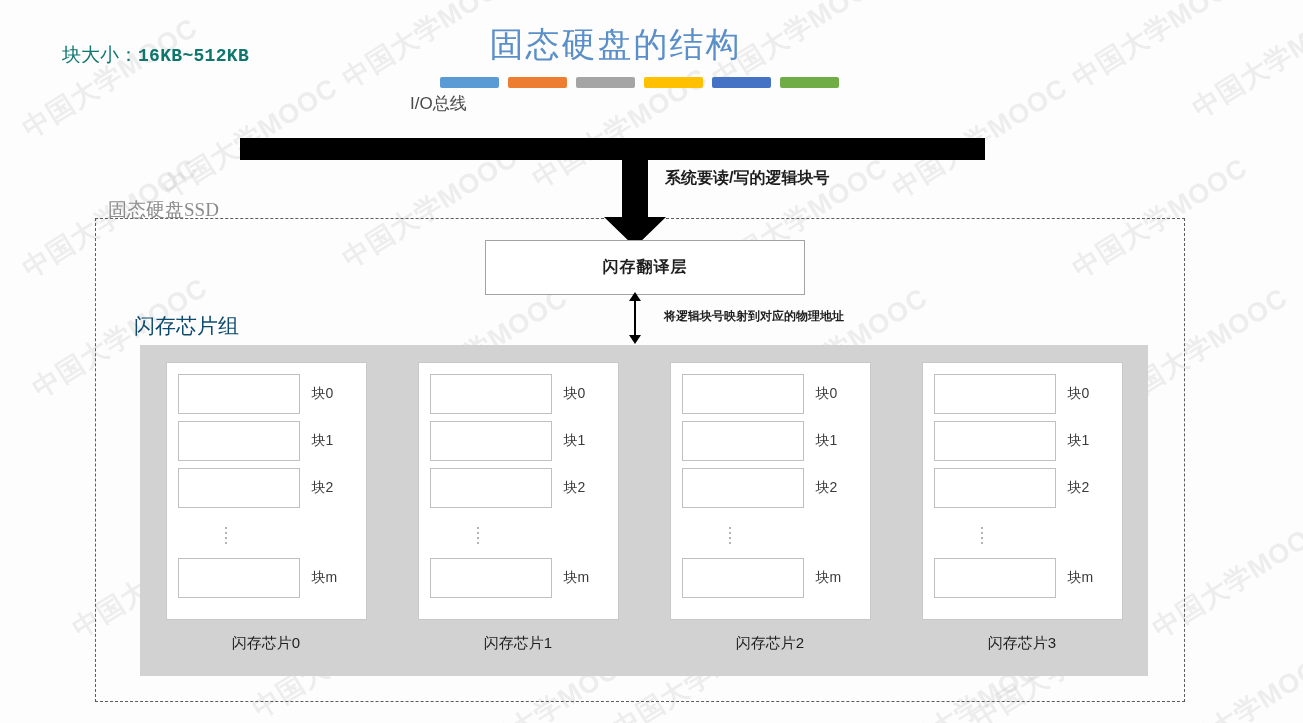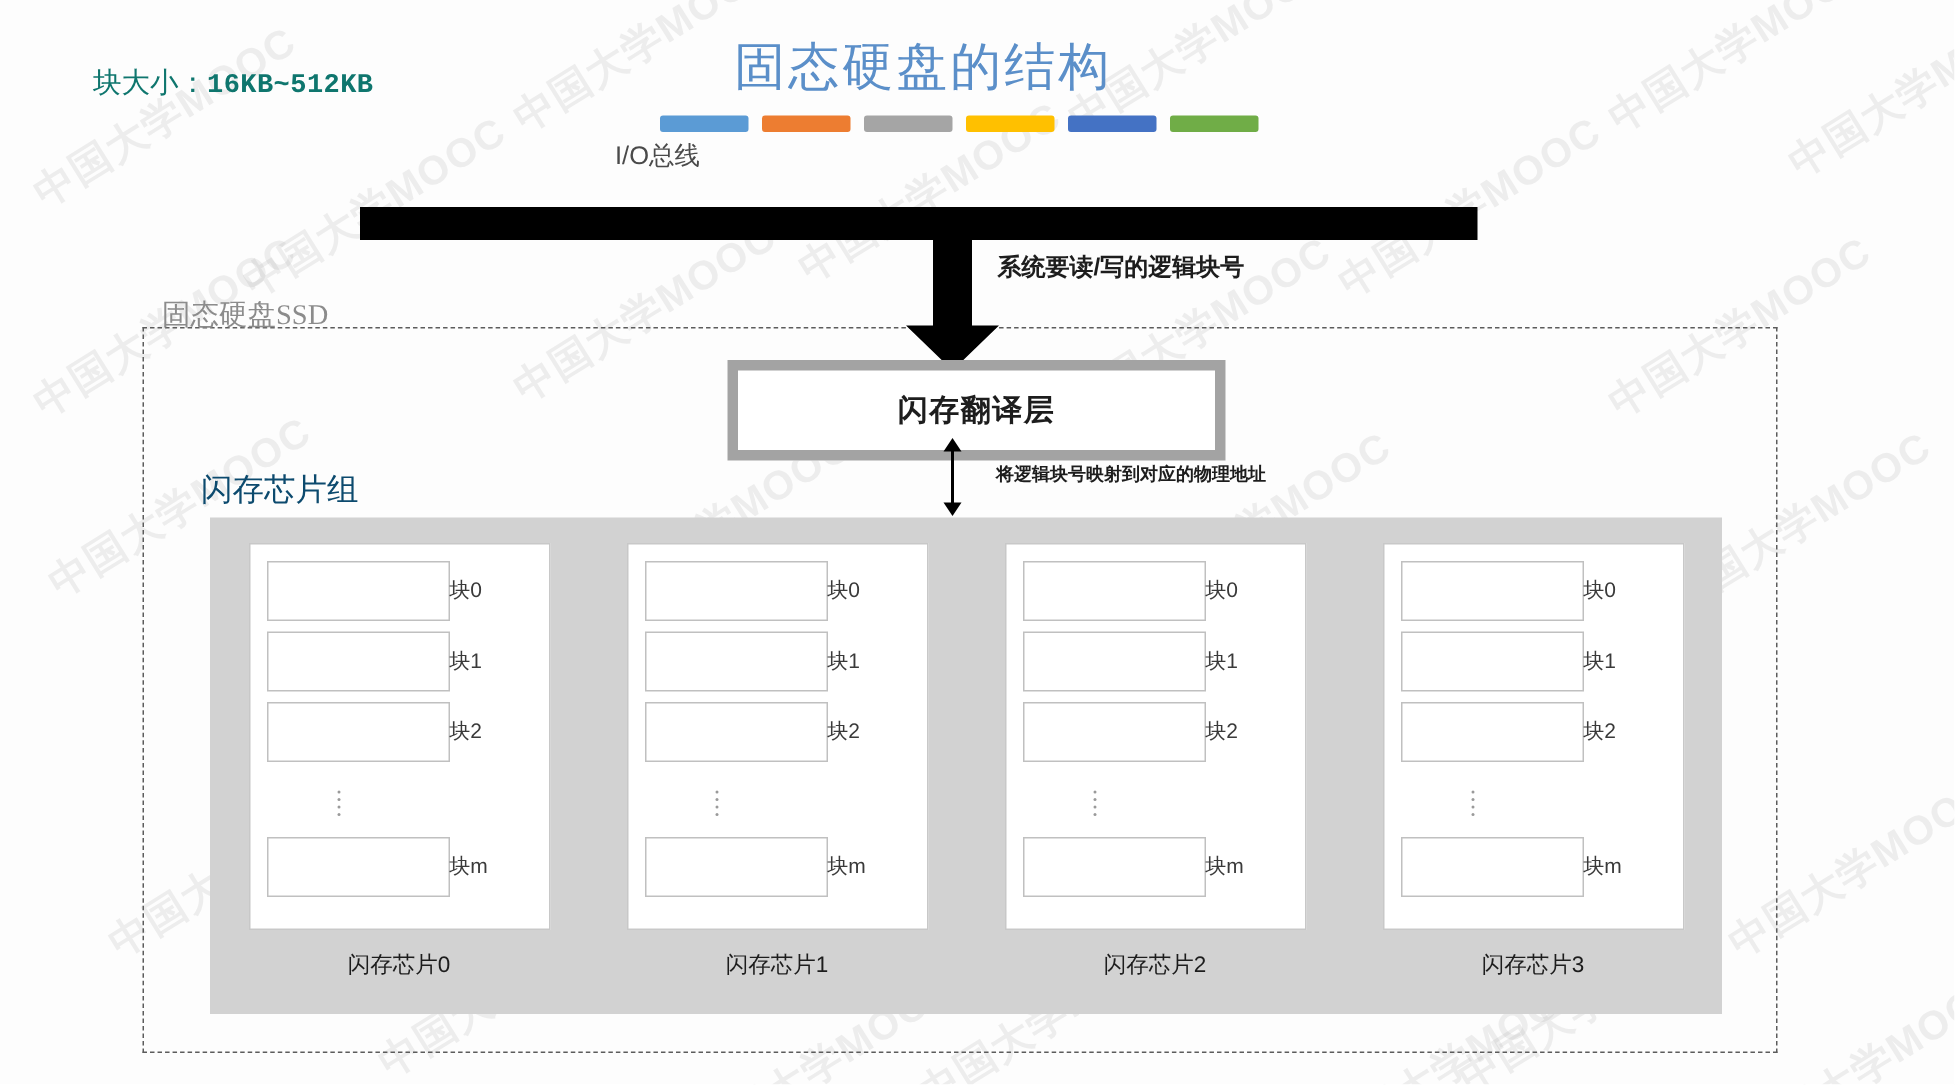--- a/index.html
+++ b/index.html
@@ -126,26 +126,26 @@
     box-sizing: border-box;
     background: transparent;
     z-index: 6;
   }
 
   
   #ftl-box {
     position: absolute;
     left: 485px; top: 240px;
     width: 318px; height: 53px;
-    border: 7px solid #a3a3a3;
+    border: 1px solid #a3a3a3;
     background: #ffffff;
     display: flex;
     align-items: center;
     justify-content: center;
-    font-size: 20px;
+    font-size: 16px;
     font-weight: bold;
     color: #1d1d1d;
     letter-spacing: 1px;
     z-index: 9;
   }
 
   
   #double-arrow {
     position: absolute;
     left: 624px; top: 292px;
@@ -211,20 +211,21 @@
   .blk-box {
     width: 122px;
     height: 40px;
     border: 1px solid #c0c0c0;
     background: #ffffff;
     box-sizing: border-box;
   }
   .blk-label {
     font-size: 14px;
     color: #3a3a3a;
+    margin-left: 12px;
     white-space: nowrap;
   }
   .dots {
     width: 100%;
     height: 43px;
     display: flex;
     align-items: center;
     justify-content: flex-start;
     padding-left: 58px;
     box-sizing: border-box;

